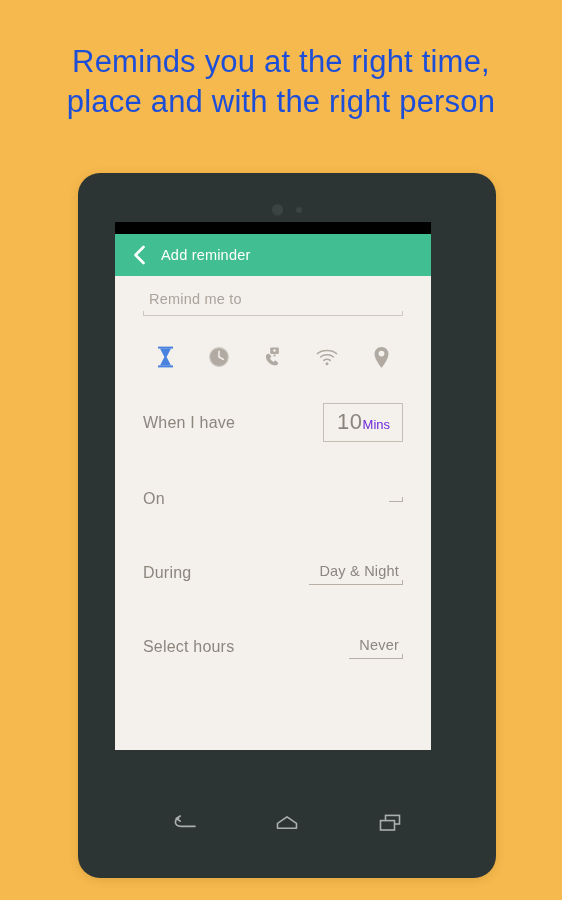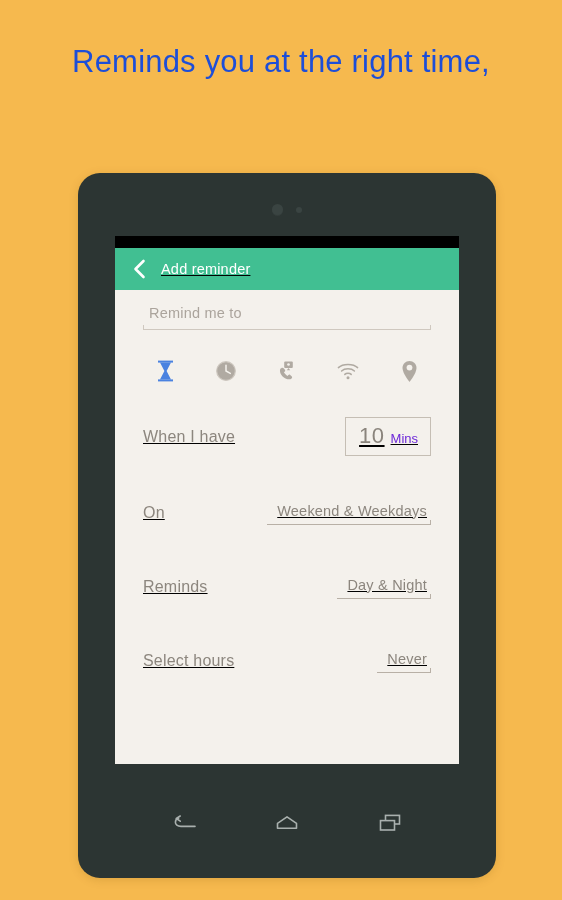--- a/index.html
+++ b/index.html
@@ -41,25 +41,24 @@
     box-shadow:0 1px 0 rgba(255,255,255,0.04);
   }
   .cam-sensor {
     width:6px; height:6px; border-radius:50%;
     background:#3a4442;
   }
 
   
   .screen {
     position:absolute;
-    left:37px; top:63px;
-    width:344px; height:528px;
+    left:37px; top:49px;
+    width:316px; height:528px;
     background:#f4f1ec;
     overflow:hidden;
-    text-decoration:underline;
   }
   .statusbar {
     height:12px; width:100%;
     background:#000000;
   }
   .appbar {
     height:42px; width:100%;
     background:#41bf92;
     display:flex; align-items:center;
     padding-left:14px;
@@ -156,21 +155,21 @@
   }
   .vline::after {
     content:""; position:absolute; right:0; bottom:0;
     width:1px; height:5px; background:#b8b0a6;
   }
 
   
   .duration-box {
     border:1px solid #c5beb4;
     padding:5px 12px 6px 13px;
-    display:flex; align-items:baseline; gap:6px;
+    display:flex; align-items:baseline; 
     background:transparent;
   }
   .duration-num {
     font-size:22px;
     color:#8a847c;
     font-weight:300;
     letter-spacing:0.5px;
   }
   .duration-unit {
     font-size:13px;
@@ -194,20 +193,21 @@
     width:34px; height:28px;
     display:flex; align-items:center; justify-content:center;
   }
   .nav-btn svg { display:block; }
 </style>
 </head>
 <body>
 
 <div class="headline">
   <span class="ln">Reminds you at the right time,</span>
+  <span class="ln">place and with the right person</span>
 </div>
 
 <div class="device">
 
   <div class="cam-row">
     <div class="cam-lens"></div>
     <div class="cam-sensor"></div>
   </div>
 
   <div class="screen">
@@ -295,27 +295,26 @@
         <div class="setting-label">When I have</div>
         <div class="duration-box">
           <span class="duration-num">10</span>
           <span class="duration-unit">Mins</span>
         </div>
       </div>
 
       <div class="setting-row">
         <div class="setting-label">On</div>
         <div class="setting-value-wrap">
-          <span class="setting-value">Weekend &amp; Weekdays</span>
           <span class="vline"></span>
         </div>
       </div>
 
       <div class="setting-row">
-        <div class="setting-label">Reminds</div>
+        <div class="setting-label">During</div>
         <div class="setting-value-wrap">
           <span class="setting-value">Day &amp; Night</span>
           <span class="vline"></span>
         </div>
       </div>
 
       <div class="setting-row">
         <div class="setting-label">Select hours</div>
         <div class="setting-value-wrap">
           <span class="setting-value">Never</span>

